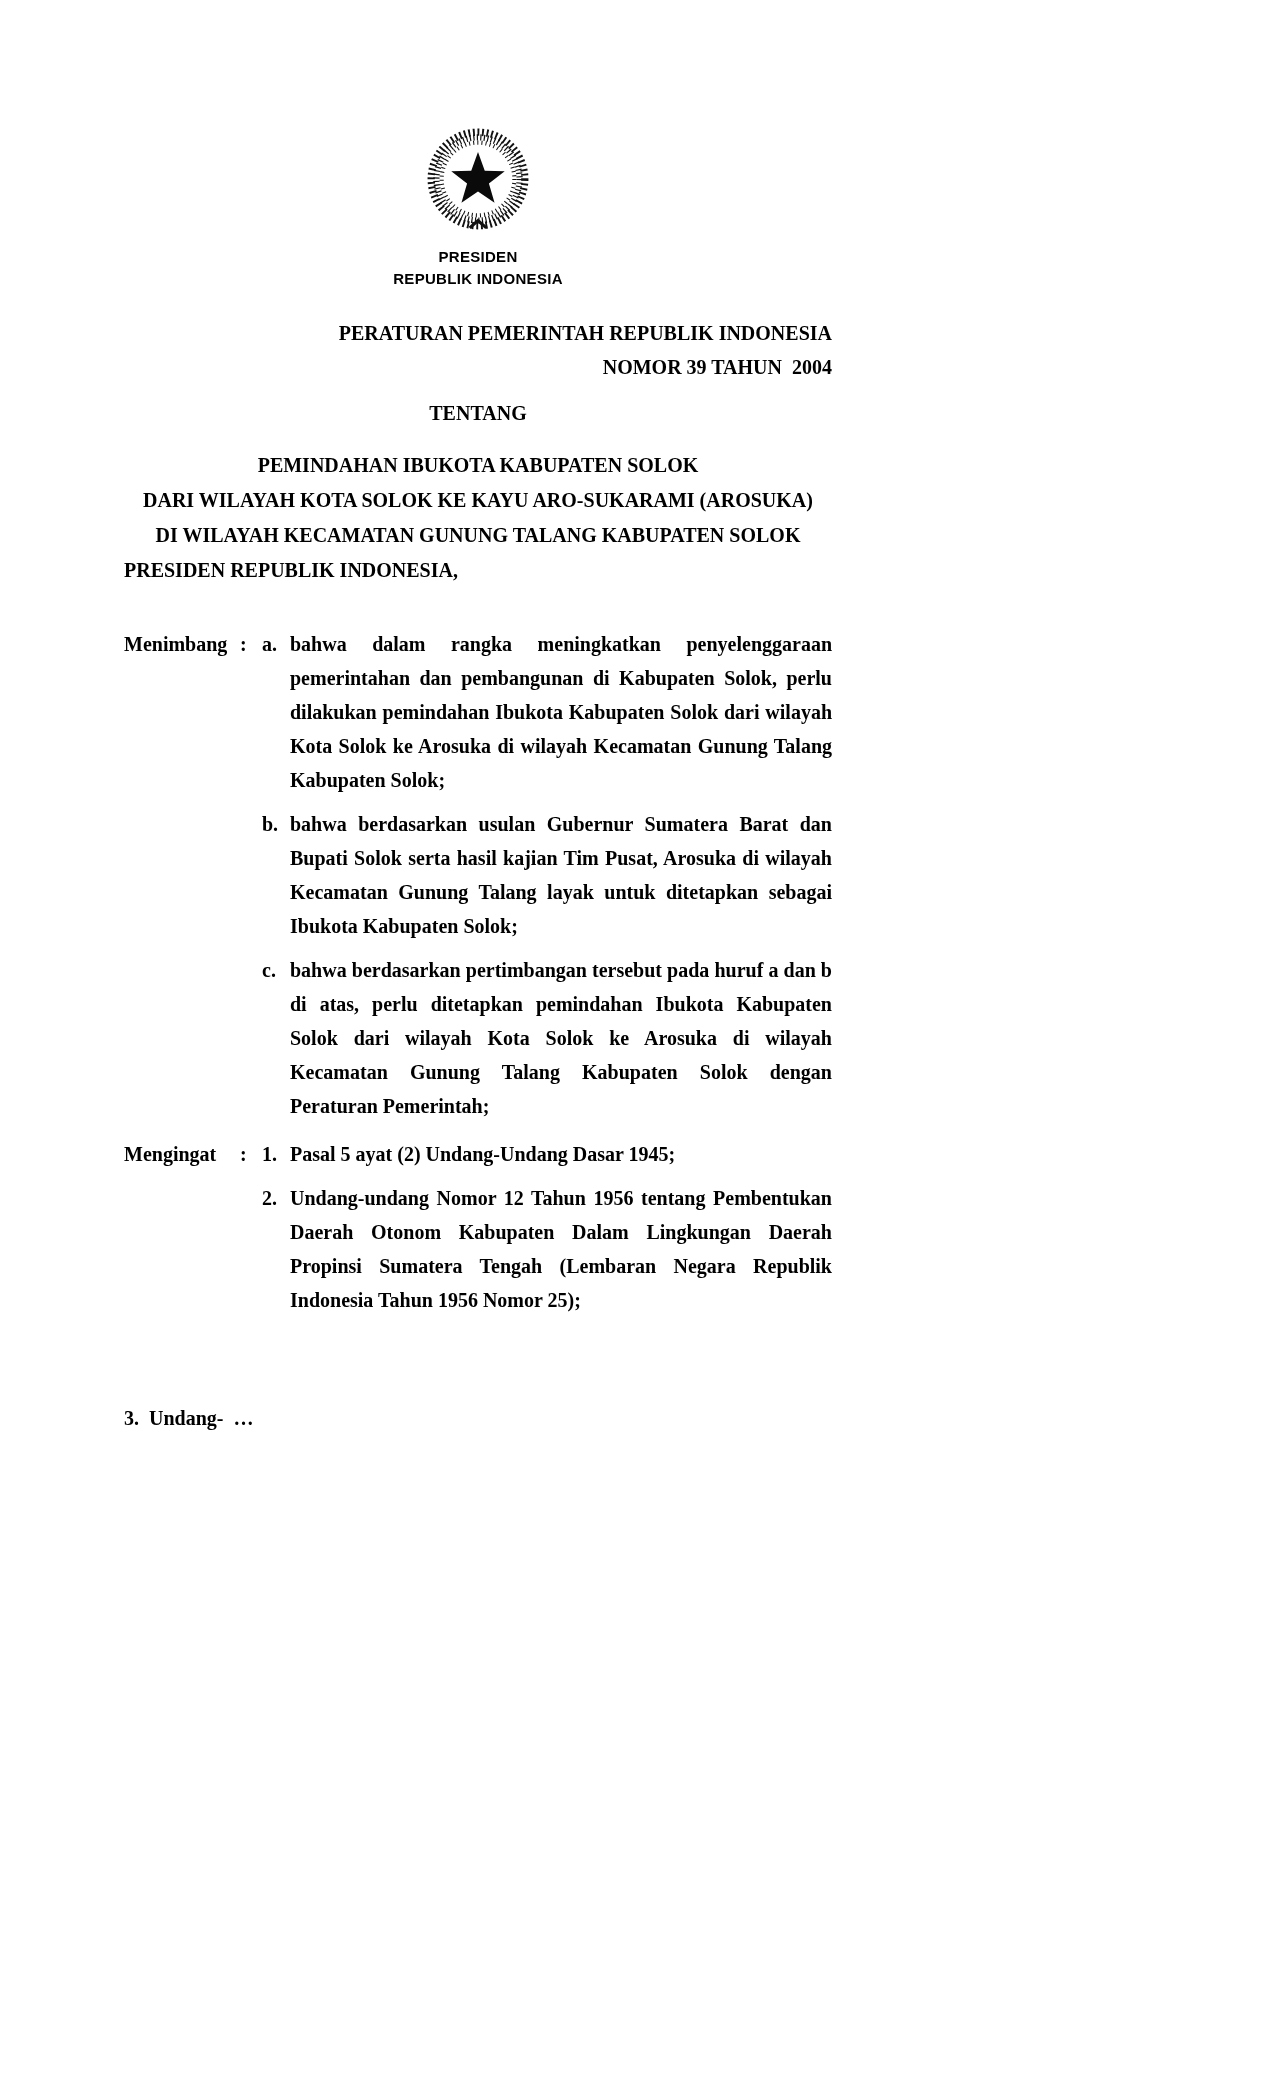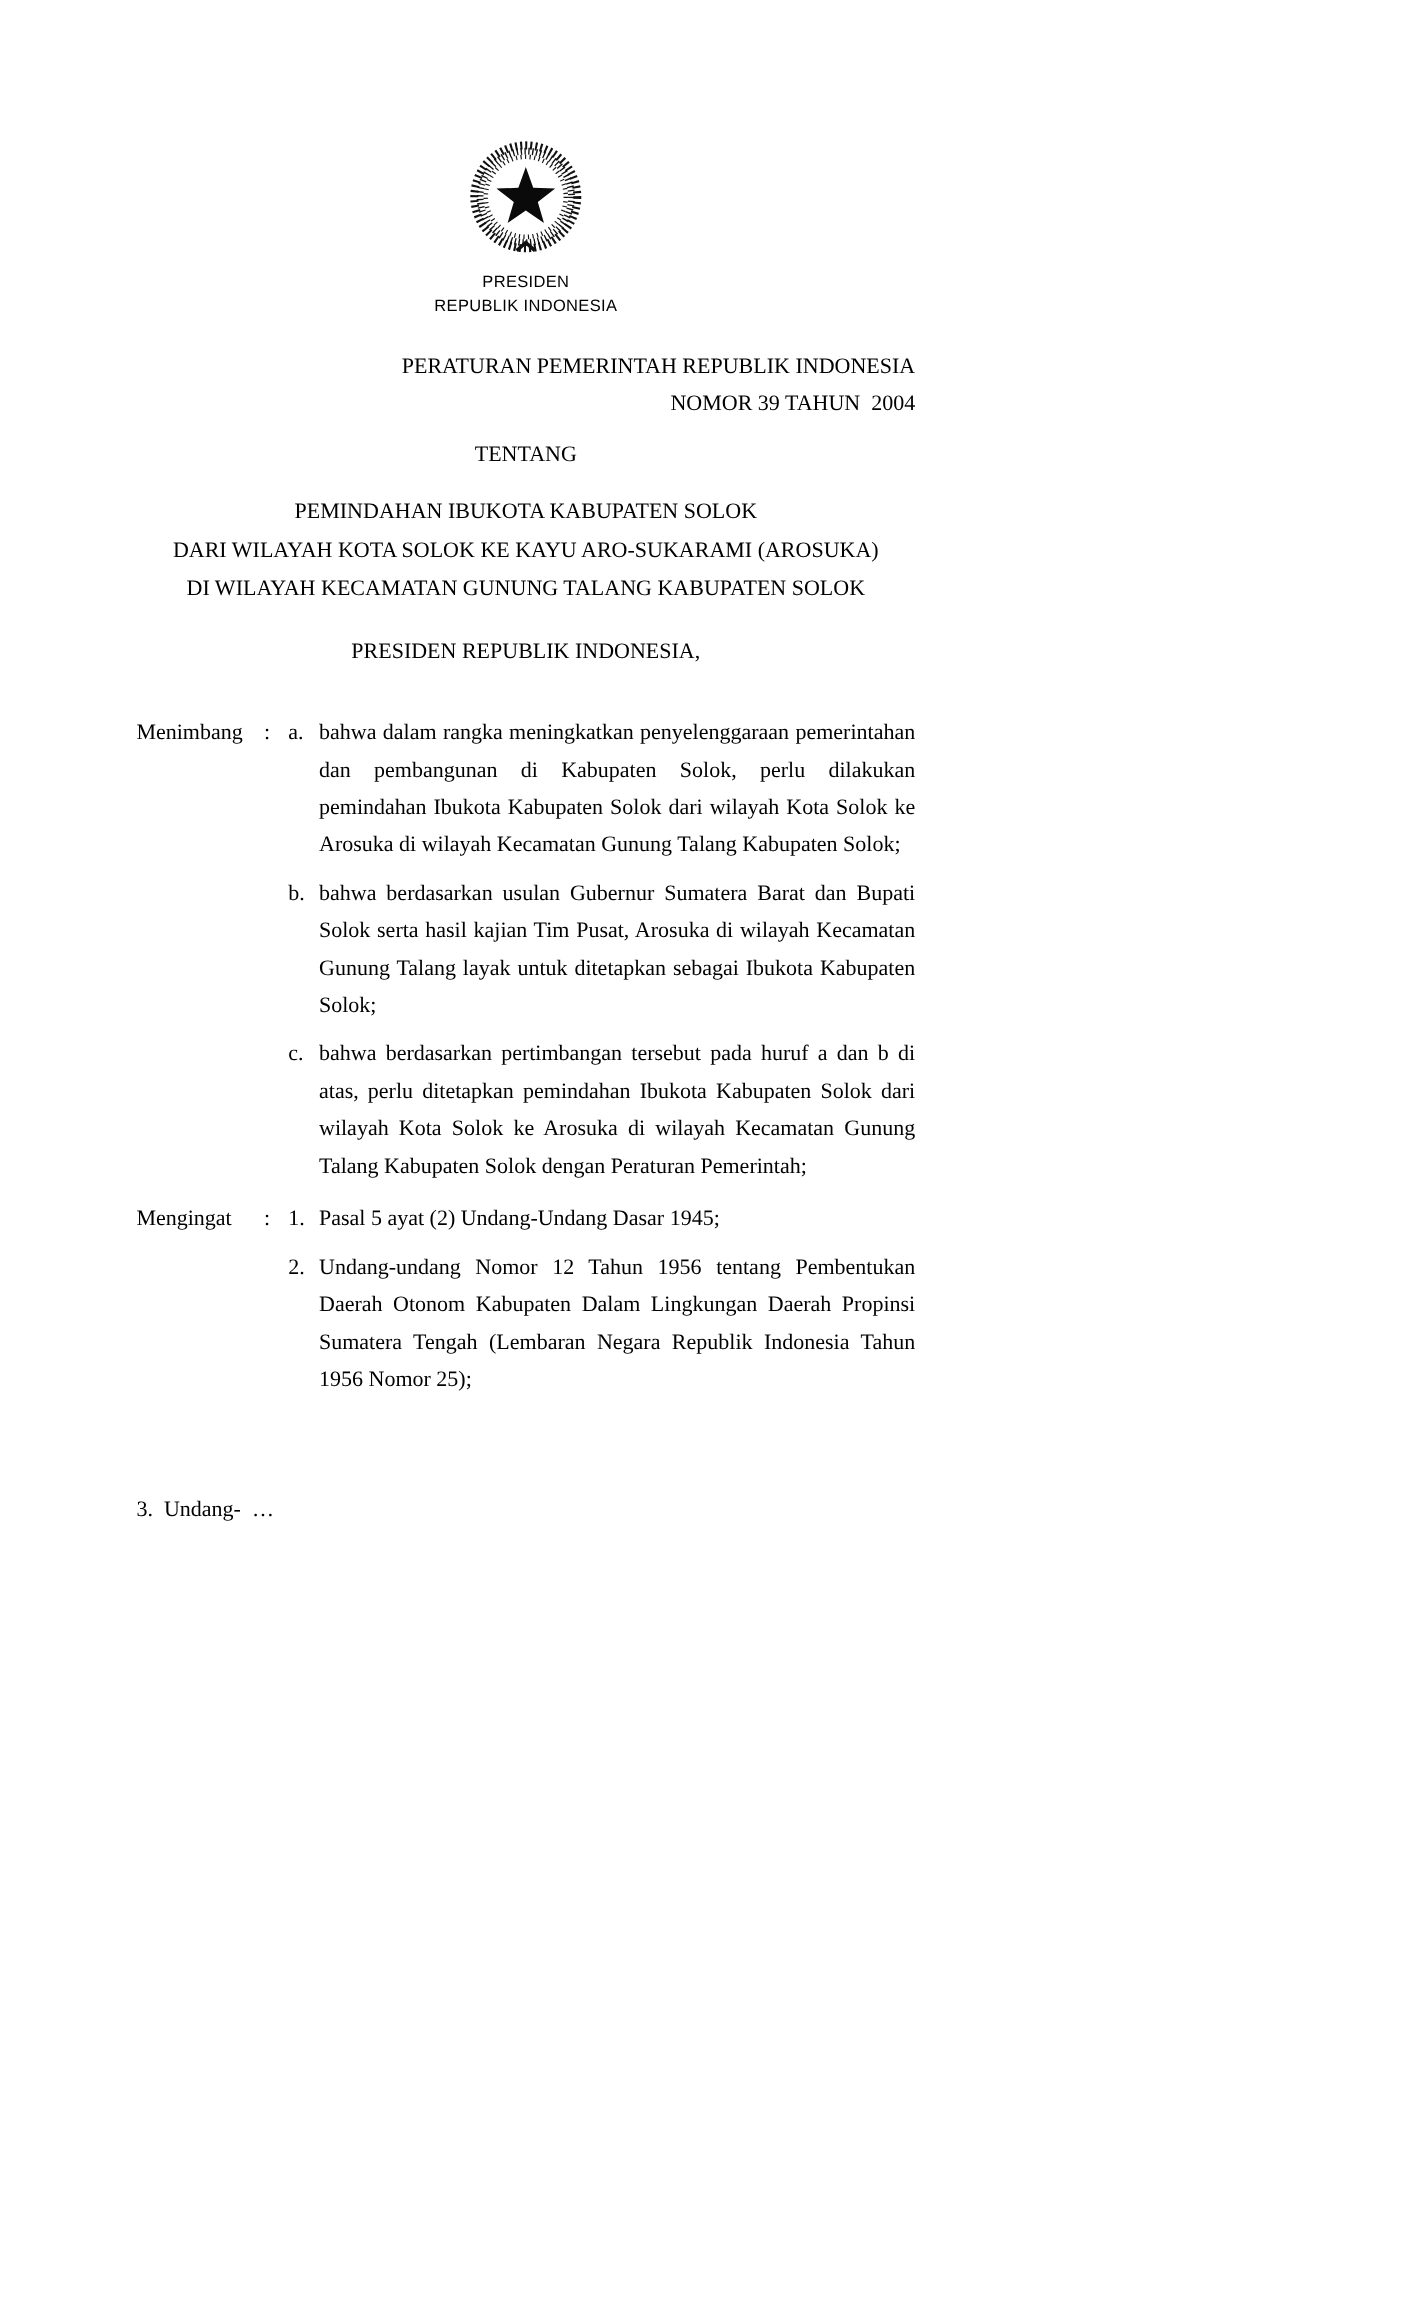--- a/index.html
+++ b/index.html
@@ -7,20 +7,21 @@
   body {
     width:1275px; height:2100px;
     font-family:"Liberation Serif", serif;
     color:#000000;
     position:relative;
     overflow:hidden;
   }
   .page {
     width:1275px; height:2030px;
     padding:128px 0 0 124px;
+    font-weight:bold;
   }
   .content { width:708px; }
 
   
   .seal-wrap { width:104px; margin:0 auto; }
   .seal-wrap svg { display:block; }
   .letterhead-text {
     margin-top:14px;
     text-align:center;
     font-family:"Liberation Sans", sans-serif;
@@ -42,22 +43,20 @@
     font-size:20px;
     line-height:34px;
   }
   .subject {
     margin-top:18px;
     text-align:center;
     font-size:20px;
     line-height:35px;
   }
   .opening {
-    margin-top:22px;
-    text-align:center;
     font-size:20px;
     line-height:34px;
   }
 
   
   .clause-block { font-size:20px; line-height:34px; }
   .clause-block.menimbang { margin-top:40px; }
   .clause-block.mengingat { margin-top:14px; }
   .clause-row { display:flex; align-items:flex-start; }
   .clause-label { width:116px; flex-shrink:0; }

